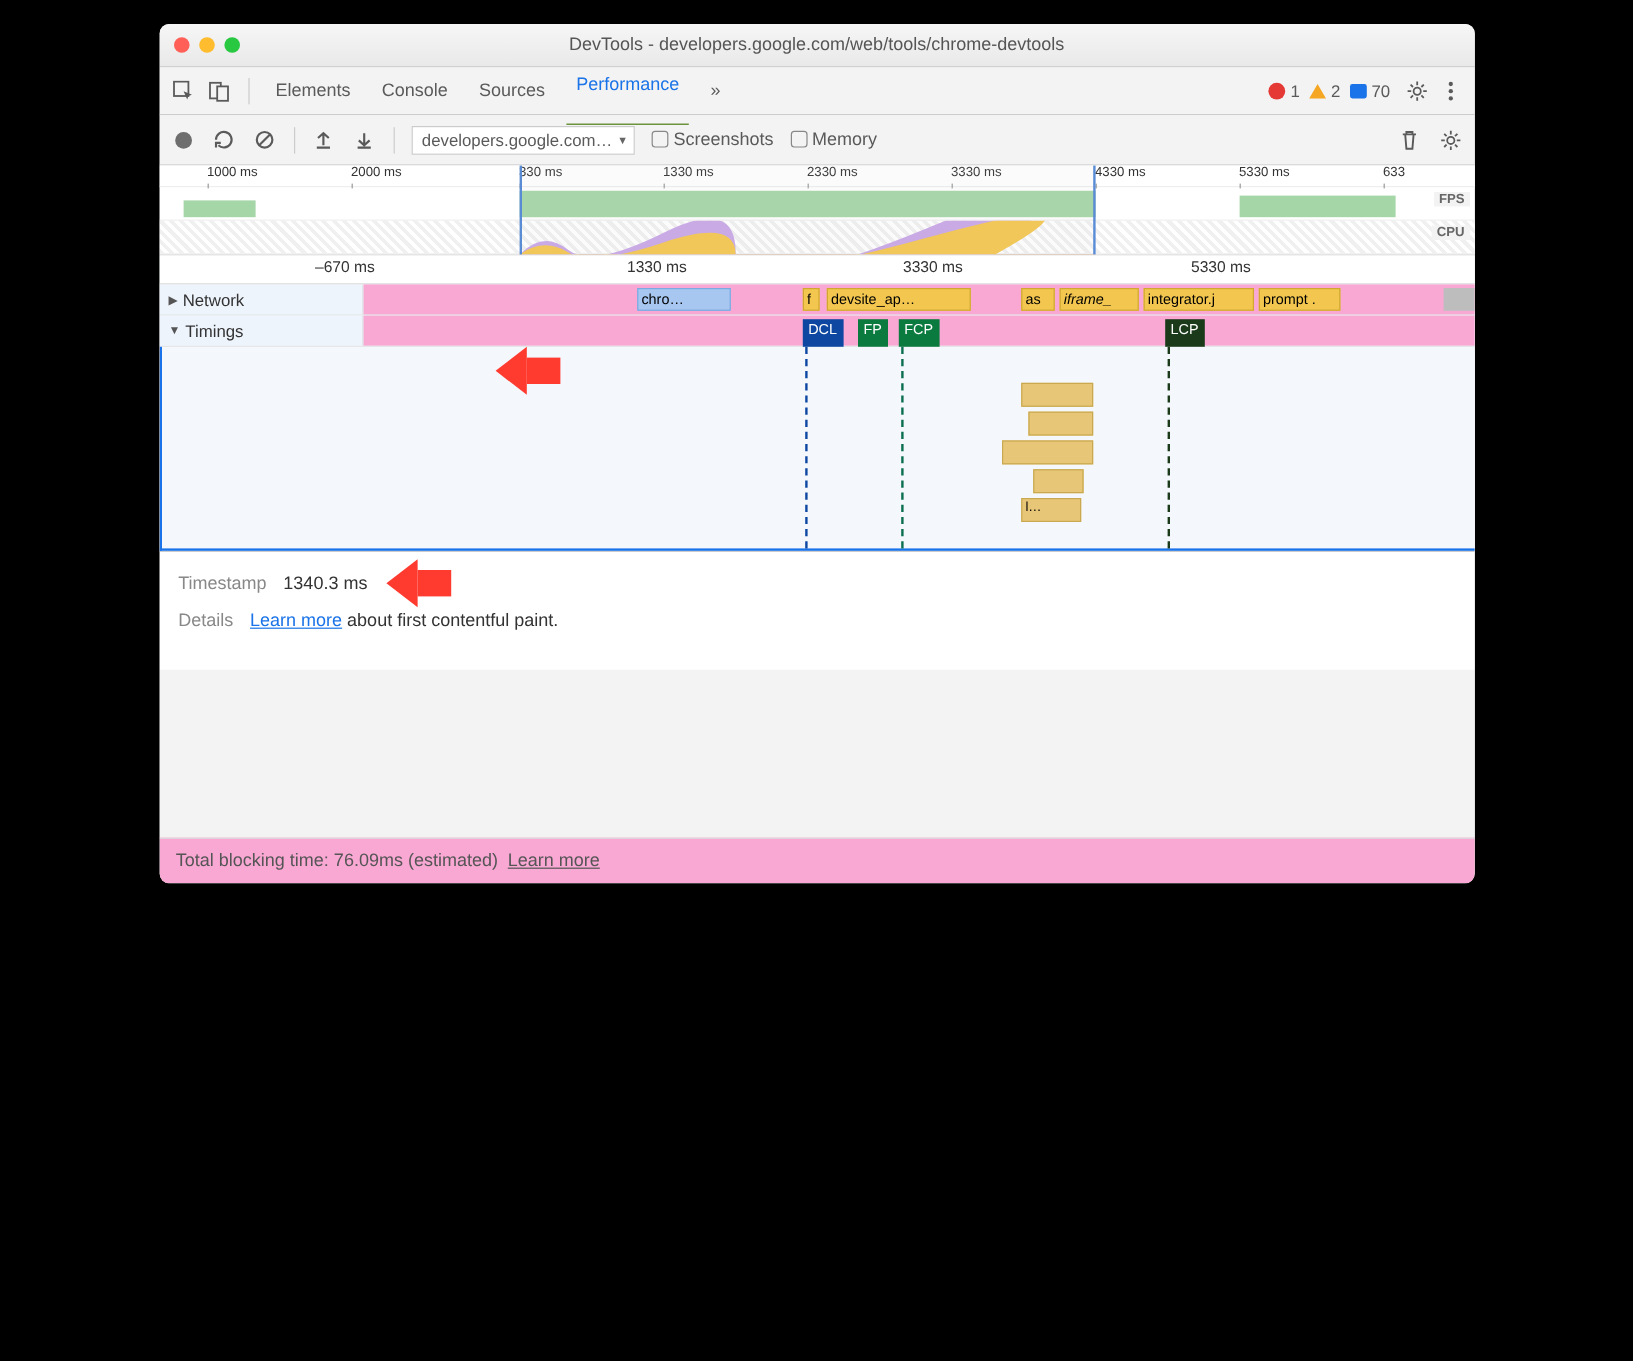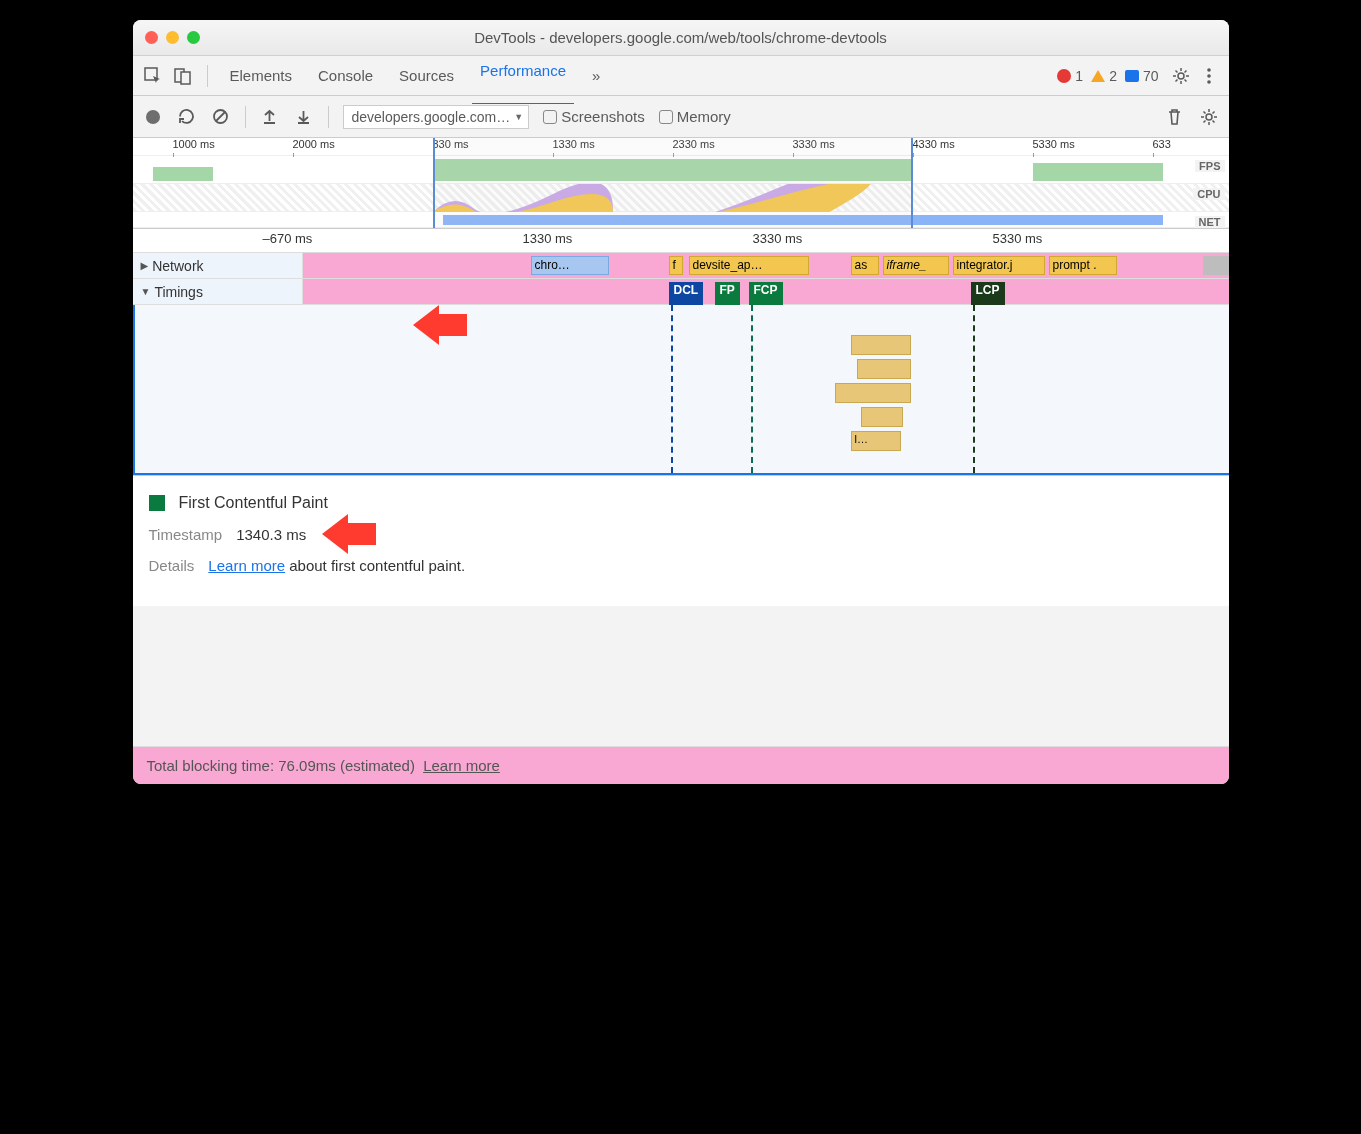--- a/index.html
+++ b/index.html
@@ -38,21 +38,21 @@
 .ov-window { position:absolute; top:0; bottom:0; border-left:2px solid #5a8cd6; border-right:2px solid #5a8cd6; background:rgba(200,200,200,0.08); pointer-events:none; }
 
 .tracks { border-bottom:1px solid #ccc; background:#f9fbfe; }
 .track-ruler { height:24px; background:#fff; border-bottom:1px solid #ddd; position:relative; font-size:13px; color:#333; }
 .tr-tick { position:absolute; top:2px; }
 .track-row { height:26px; background:#eef4fc; border-bottom:1px solid #ddd; display:flex; }
 .track-head { width:170px; padding:3px 8px; font-size:14px; color:#333; border-right:1px solid #ddd; background:#eef4fc; display:flex; align-items:center; gap:4px; }
 .track-body { flex:1; position:relative; background:#f9a8d4; }
 .net-item { position:absolute; top:3px; height:19px; background:#f3c74f; border:1px solid #d0a830; font-size:12px; padding:1px 3px; overflow:hidden; white-space:nowrap; }
 .net-item.blue { background:#a8c7f0; border-color:#7aa8e0; }
-.timing-badge { position:absolute; top:3px; height:25px; padding:1px 5px; color:#fff; font-size:12px; font-weight:bold; }
+.timing-badge { position:absolute; top:3px; height:25px; padding:1px 5px; color:#fff; font-size:12px; font-weight:normal; }
 .timing-area { height:170px; display:flex; }
 .timing-body { flex:1; position:relative; background:#f4f8fd; border-left:2px solid #1a73e8; border-bottom:2px solid #1a73e8; }
 .dashed-line { position:absolute; top:0; bottom:0; border-left:2px dashed #0d47a1; }
 .dashed-line.green { border-left-color:#0b6e4f; }
 .dashed-line.dark { border-left-color:#1a3a1a; }
 .long-task { position:absolute; background:#e8c678; border:1px solid #c9a84f; font-size:11px; padding:1px 3px; overflow:hidden; }
 
 .red-arrow { position:absolute; width:0; height:0; }
 .red-arrow.left::before { content:""; position:absolute; border-top:20px solid transparent; border-bottom:20px solid transparent; border-right:26px solid #ff3b30; left:-26px; top:-20px; }
 .red-arrow.left::after { content:""; position:absolute; width:28px; height:22px; background:#ff3b30; left:0; top:-11px; }
@@ -193,24 +193,20 @@
       <div class="ov-fps-bar" style="left:900px;width:130px;height:18px;"></div>
       <span class="ov-label">FPS</span>
     </div>
     <div class="ov-row" style="background:repeating-linear-gradient(45deg,#f0f0f0,#f0f0f0 3px,#fff 3px,#fff 6px);">
       <svg width="100%" height="28" style="position:absolute;">
           <path d="M300 28 Q320 8 340 24 T420 10 T480 26 T640 6 T700 24 T780 28" fill="#c9a8e8" stroke="none"></path>
           <path d="M300 28 Q320 14 340 26 T420 18 T480 28 T640 14 T700 26 T780 28" fill="#f3c74f" stroke="none"></path>
         </svg>
       <span class="ov-label">CPU</span>
     </div>
-    <div class="ov-row" style="height:16px;">
-      <div style="position:absolute;left:310px;width:720px;height:10px;top:3px;background:#8ab4f8;"></div>
-      <span class="ov-label">NET</span>
-    </div>
     <div class="ov-window" style="left:300px;width:480px;"></div>
   </div>
 
   <div class="tracks" style="position:relative;">
     <div class="track-ruler">
       <span class="tr-tick" style="left:130px;">–670 ms</span>
       <span class="tr-tick" style="left:390px;">1330 ms</span>
       <span class="tr-tick" style="left:620px;">3330 ms</span>
       <span class="tr-tick" style="left:860px;">5330 ms</span>
     </div>
@@ -255,24 +251,20 @@
         <div class="long-task" style="left:716px;top:126px;width:50px;height:20px;">l…</div>
 
         <div class="red-arrow left" style="left:304px;top:20px;"></div>
       </div>
     </div>
   </div>
 
 
   <div class="summary" style="position:relative;">
     <div class="row">
-      <span class="sq"></span>
-      <span style="font-size:16px;">First Contentful Paint</span>
-    </div>
-    <div class="row">
       <span class="dim">Timestamp</span>
       <span>1340.3 ms</span>
 
       <span style="position:relative;display:inline-block;width:60px;height:1px;">
         <span class="red-arrow left" style="left:28px;top:0;"></span>
       </span>
     </div>
     <div class="row">
       <span class="dim">Details</span>
       <span>

